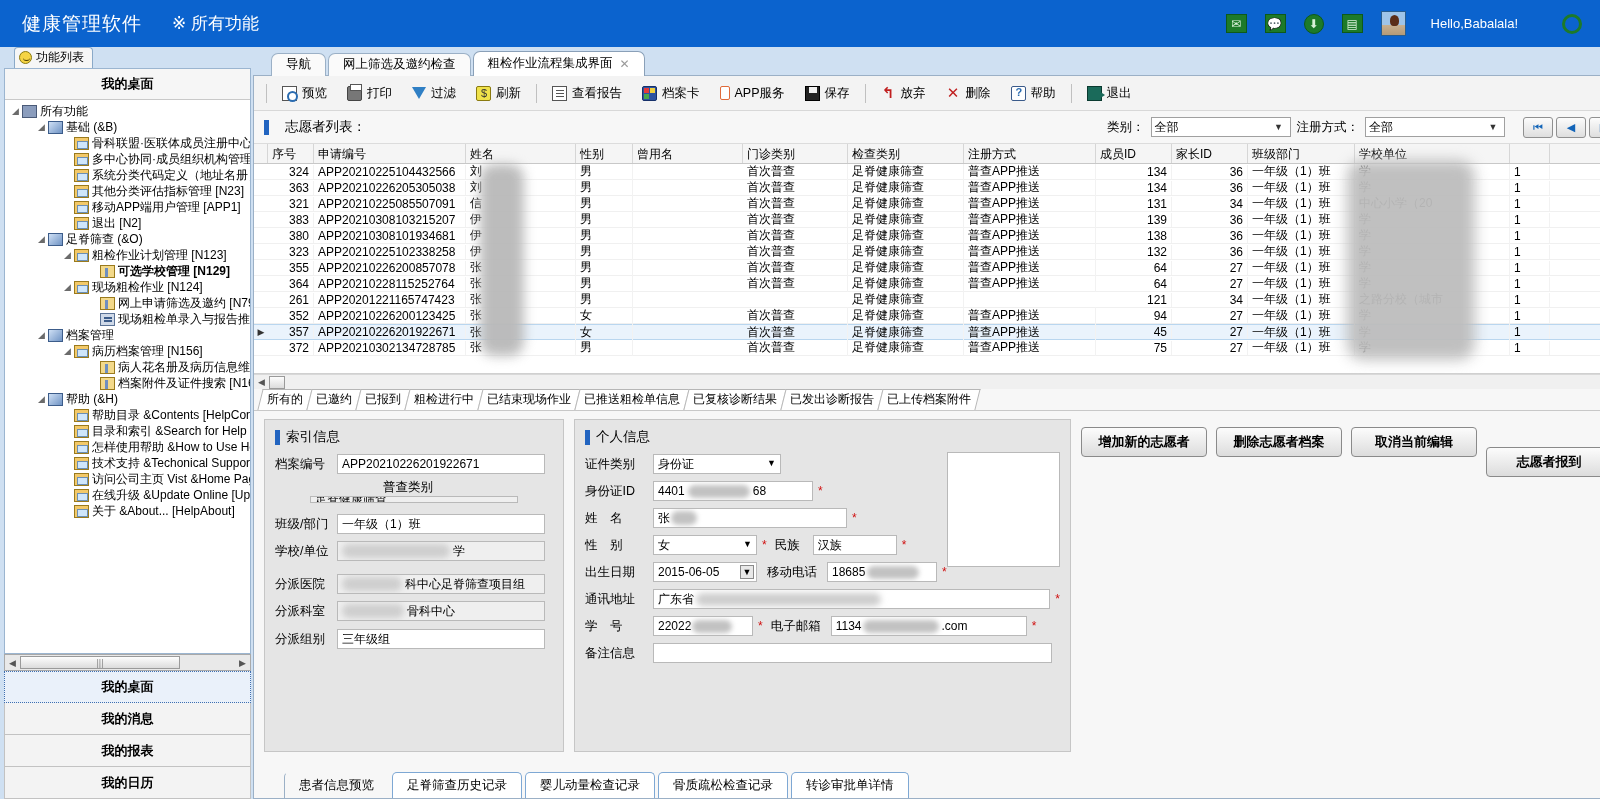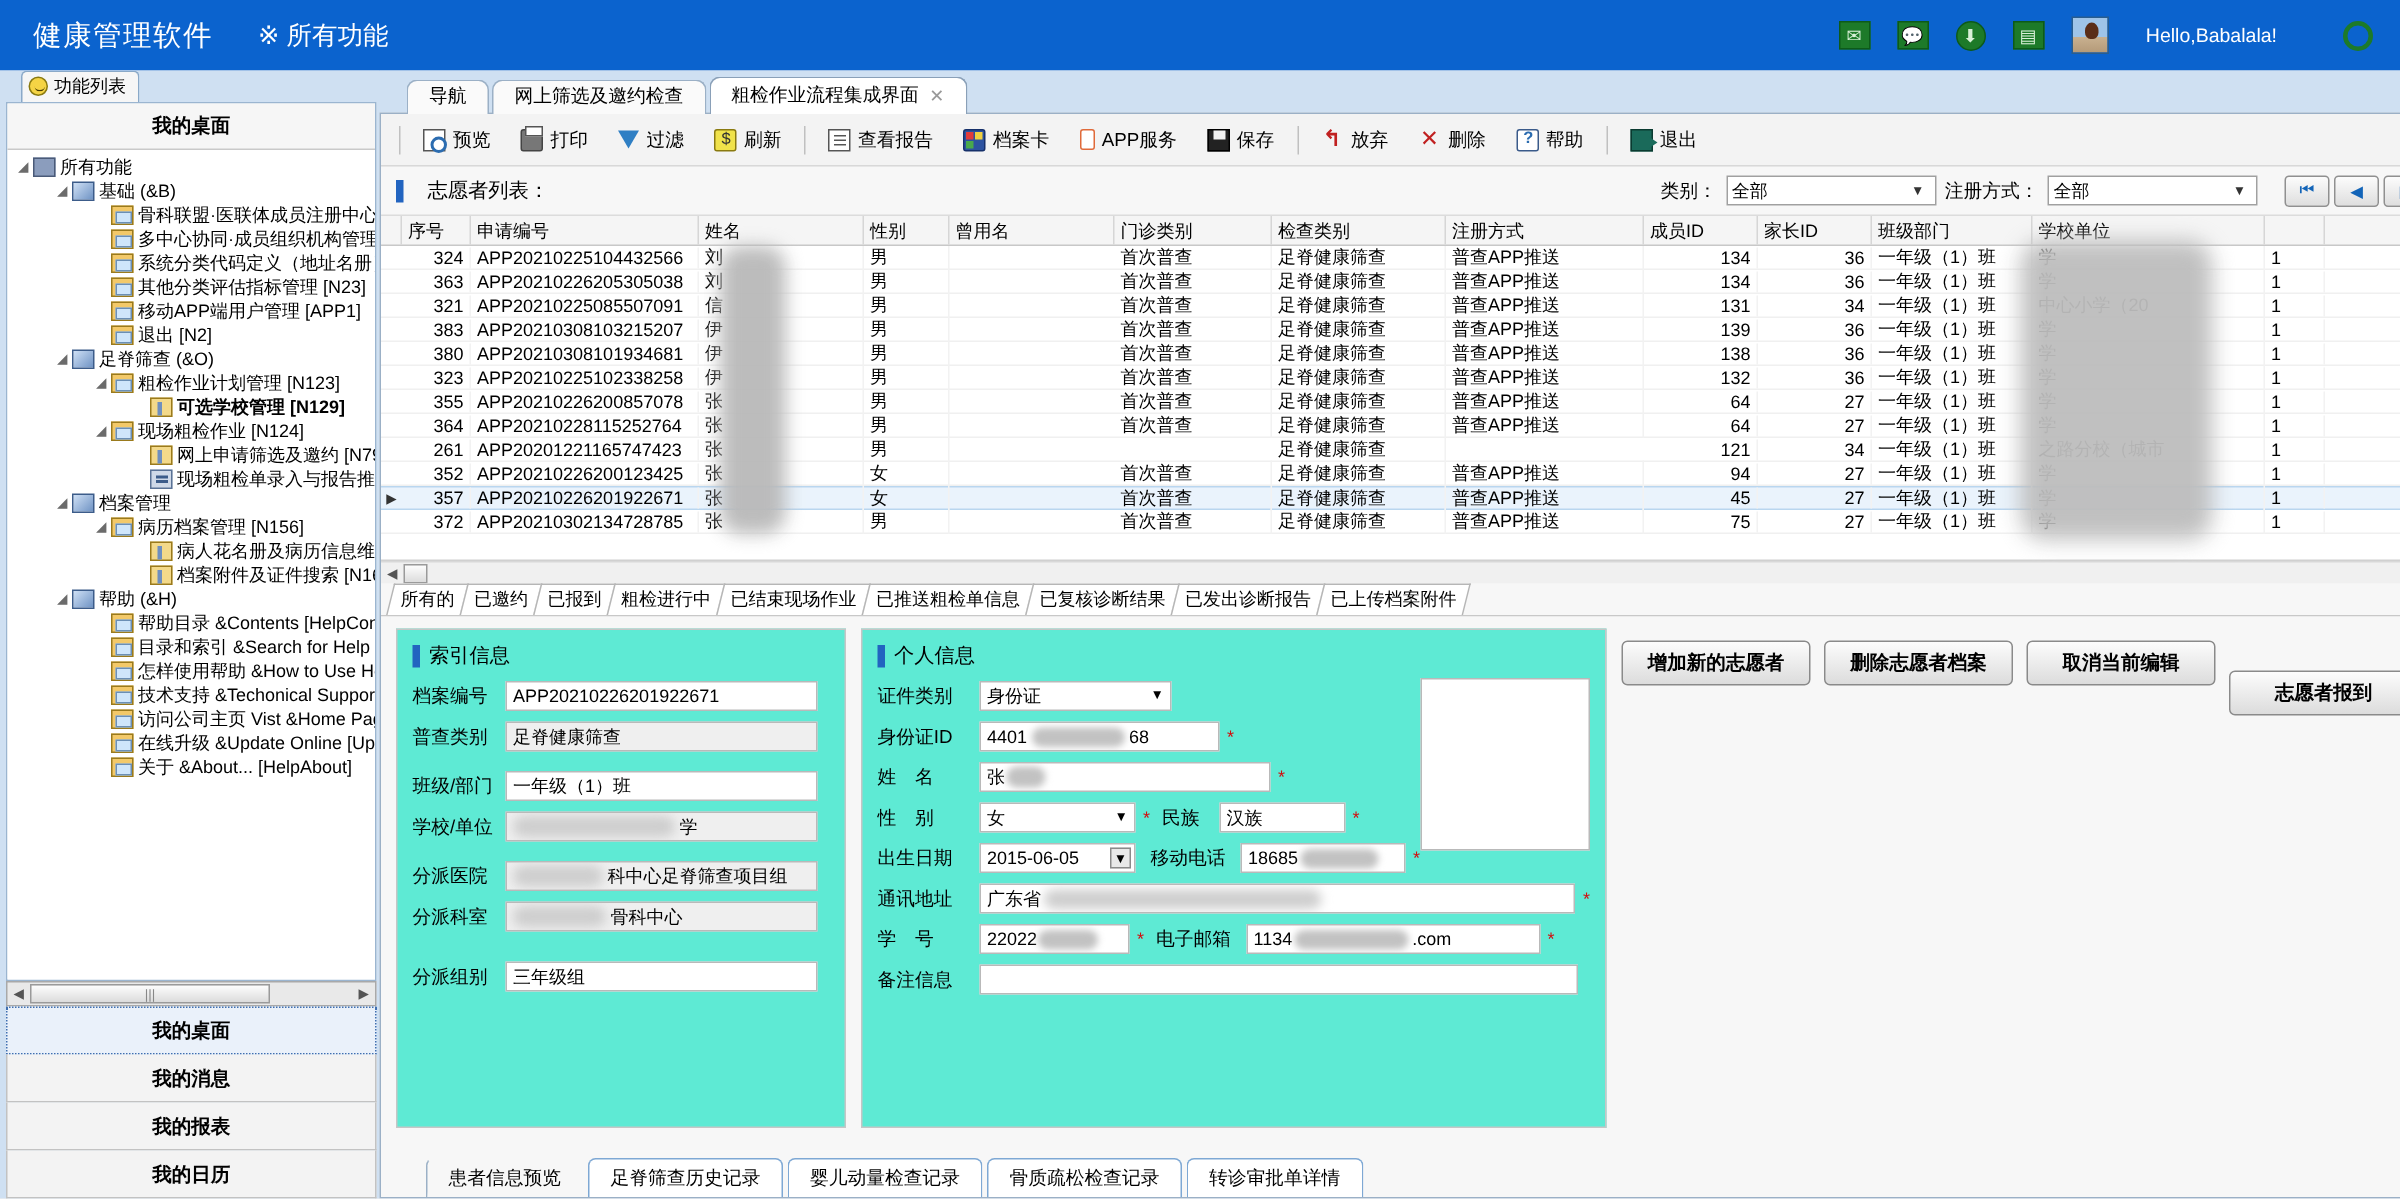--- a/index.html
+++ b/index.html
@@ -154,21 +154,21 @@
   .redact { display:inline-block; background:#c2c2c2; border-radius:7px; vertical-align:middle; filter: blur(2.4px); }
   .redact2 { display:inline-block; background:#cecece; border-radius:9px; vertical-align:middle; filter: blur(3.4px); }
   
   #grouptabs{ height:22px; display:flex; align-items:flex-end; background:#f7f7f7; padding-left:6px; border-bottom:1px solid #c8c8c8;}
   .gtab { font-size:12px; padding:1px 6px 2px; border:1px solid #b6b6b6; border-bottom:none;
           background:#fff; transform: skewX(-14deg); margin-right:-1px; }
   .gtab span { display:inline-block; transform: skewX(14deg); }
   .gtab.active { background:#fff; font-weight:normal;}
   
   #formarea { flex:1; display:flex; padding:8px 10px 0 10px; gap:10px; background:#f7f7f7;}
-  .fbox { background:#5eead4; border:1px solid #c6c6c6; padding:8px 10px 10px; position:relative;}
+  .fbox { background:#e5e5e5; border:1px solid #c6c6c6; padding:8px 10px 10px; position:relative;}
   #fbox-index { width:300px; }
   #fbox-person { width:497px; }
   .fhdr { display:flex; align-items:center; margin-bottom:6px; }
   .fhdr .ttl2 { font-size:13.5px; }
   .frow { display:flex; align-items:center; height:24px; margin-bottom:3px; }
   .flbl { width:62px; font-size:12.5px; flex:none; }
   .flbl.w70 { width:68px; }
   .finp {
     height:20px; border:1px solid #b9b9b9; background:#fff; font-size:12px;
     display:flex; align-items:center; padding:0 4px; overflow:hidden; white-space:nowrap;
@@ -778,21 +778,21 @@
             <div class="bluebar"></div>
             <div class="ttl2">索引信息</div>
           </div>
           <div id="index-fields">
               <div class="frow">
                 <div class="flbl">档案编号</div>
                 <div class="finp " style="width:208px">
                   <span>APP20210226201922671</span>
                 </div>
               </div>
-              <div class="frow" style="margin-bottom: 9px;">
+              <div class="frow" style="margin-bottom: 9px; flex-direction: column;">
                 <div class="flbl">普查类别</div>
                 <div class="finp grey" style="width:208px">
                   <span>足脊健康筛查</span>
                 </div>
               </div>
               <div class="frow">
                 <div class="flbl">班级/部门</div>
                 <div class="finp " style="width:208px">
                   <span>一年级（1）班</span>
                 </div>
@@ -804,21 +804,21 @@
                   <span>学</span>
                 </div>
               </div>
               <div class="frow">
                 <div class="flbl">分派医院</div>
                 <div class="finp grey" style="width:208px">
                   <span class="redact2" style="width:60px;height:14px;margin-right:3px"></span>
                   <span>科中心足脊筛查项目组</span>
                 </div>
               </div>
-              <div class="frow" style="margin-bottom: 16px;">
+              <div class="frow" style="margin-bottom: 4px;">
                 <div class="flbl">分派科室</div>
                 <div class="finp grey" style="width:208px">
                   <span class="redact2" style="width:62px;height:14px;margin-right:3px"></span>
                   <span>骨科中心</span>
                 </div>
               </div>
               <div class="frow">
                 <div class="flbl">分派组别</div>
                 <div class="finp " style="width:208px">
                   <span>三年级组</span>

